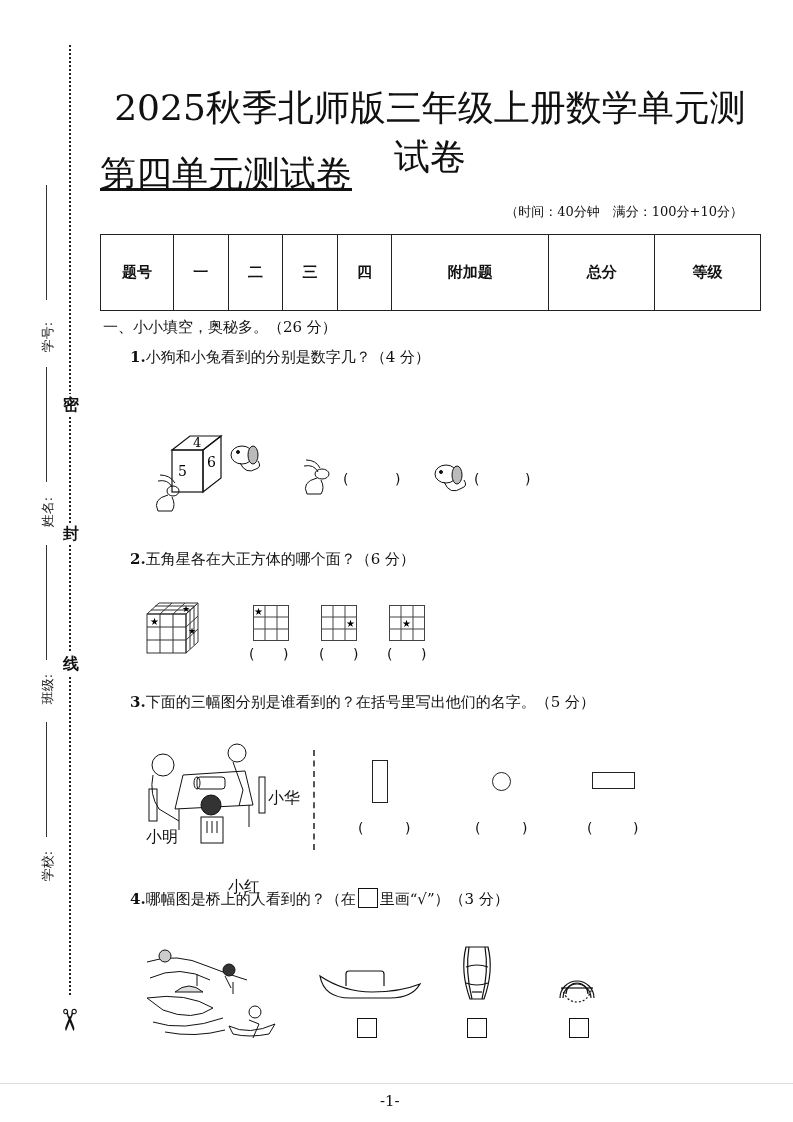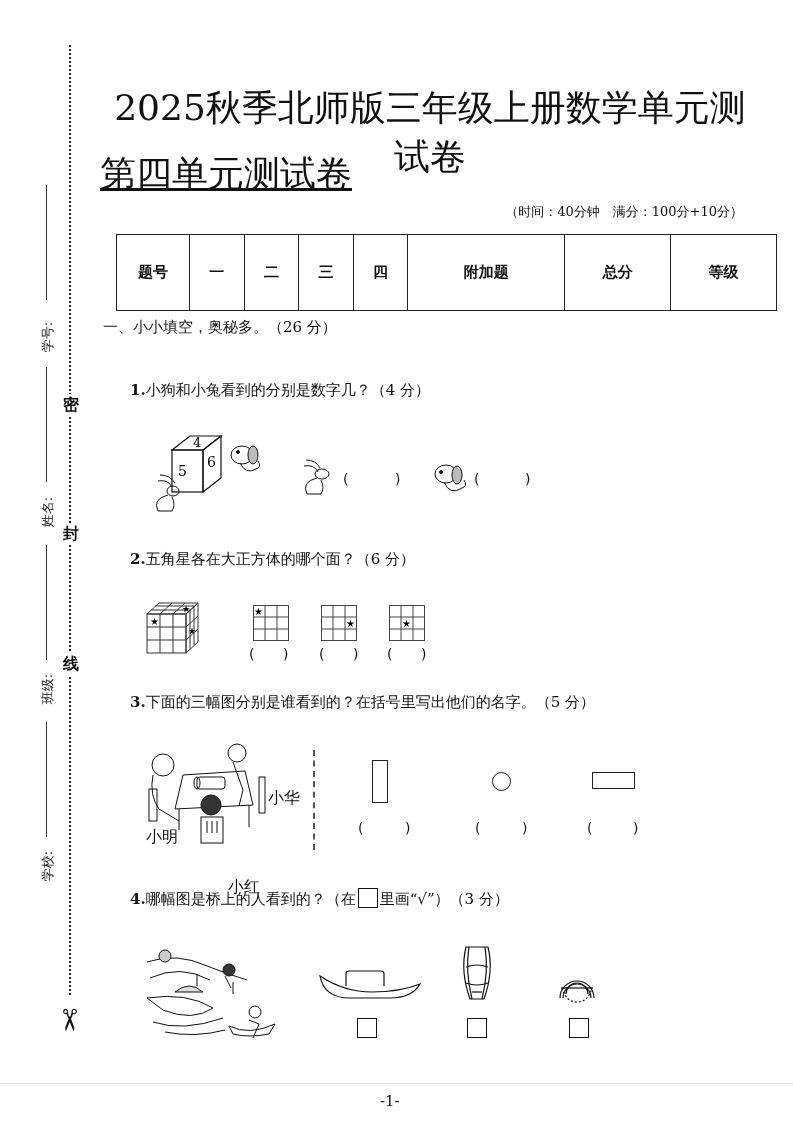--- a/index.html
+++ b/index.html
@@ -33,21 +33,21 @@
   }
   .subtitle {
     position: absolute; left: 100px; width: 605px; top: 150px; text-align: left;
     font-size: 36px;
     text-decoration: underline;
   }
   .meta { position: absolute; right: 50px; top: 203px; font-size: 13px; }
 
   table.score {
     position: absolute; left: 100px; top: 234px; width: 661px; height: 77px;
-    border-collapse: collapse; font-family: "DejaVu Sans", sans-serif; margin-left: 16px;
+    border-collapse: collapse; font-family: "DejaVu Sans", sans-serif;
   }
   table.score td {
     border: 1.5px solid #222; text-align: center; font-size: 15px; font-weight: bold;
     height: 37px; padding: 0;
   }
   .section-title { position: absolute; left: 103px; top: 318px; font-size: 15px; }
   .q-title { position: absolute; left: 130px; font-size: 15px; }
   .q-title b { font-weight: bold; font-family: "DejaVu Serif", serif; }
   .paren { position: absolute; font-size: 14px; font-family: "DejaVu Sans", sans-serif; }
   .checkbox { position: absolute; width: 18px; height: 18px; border: 1.5px solid #111; background: #fff; }
@@ -90,21 +90,21 @@
     <td>四</td>
     <td>附加题</td>
     <td>总分</td>
     <td>等级</td>
   </tr>
 </tbody>
   </table>
 
 <div class="section-title">一、小小填空，奥秘多。（26 分）</div>
 
-<div class="q-title" style="top:381px">
+<div class="q-title" style="top:348px">
   <b>1.</b><span>小狗和小兔看到的分别是数字几？（4 分）</span>
 </div>
 <svg style="left:140px;top:425px" width="140" height="90" viewBox="0 0 140 90">
   <g fill="none" stroke="#111" stroke-width="1.2">
     <polygon points="32,25 50,11 81,11 63,25"></polygon>
     <rect x="32" y="25" width="31" height="42"></rect>
     <polygon points="63,25 81,11 81,53 63,67"></polygon>
   </g>
   <text x="53" y="22" font-size="13" font-family="DejaVu Serif, serif">4</text>
   <text x="38" y="51" font-size="14" font-family="DejaVu Serif, serif">5</text>

